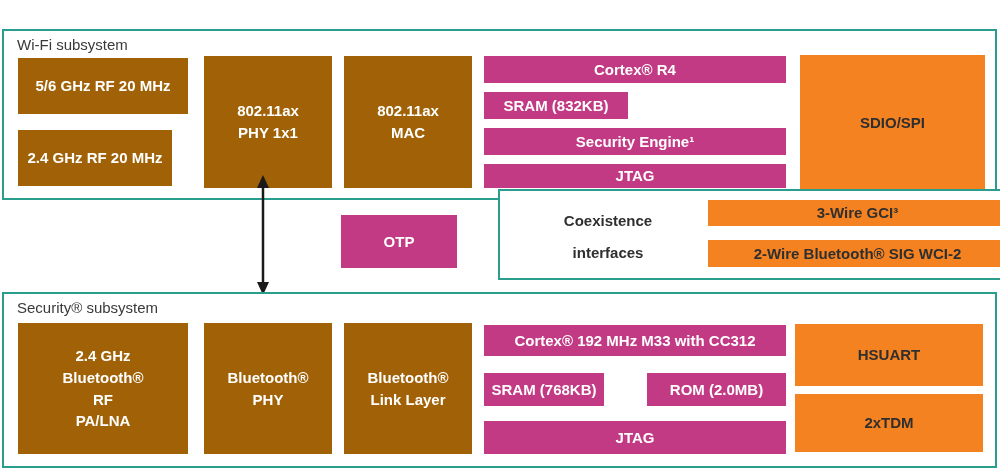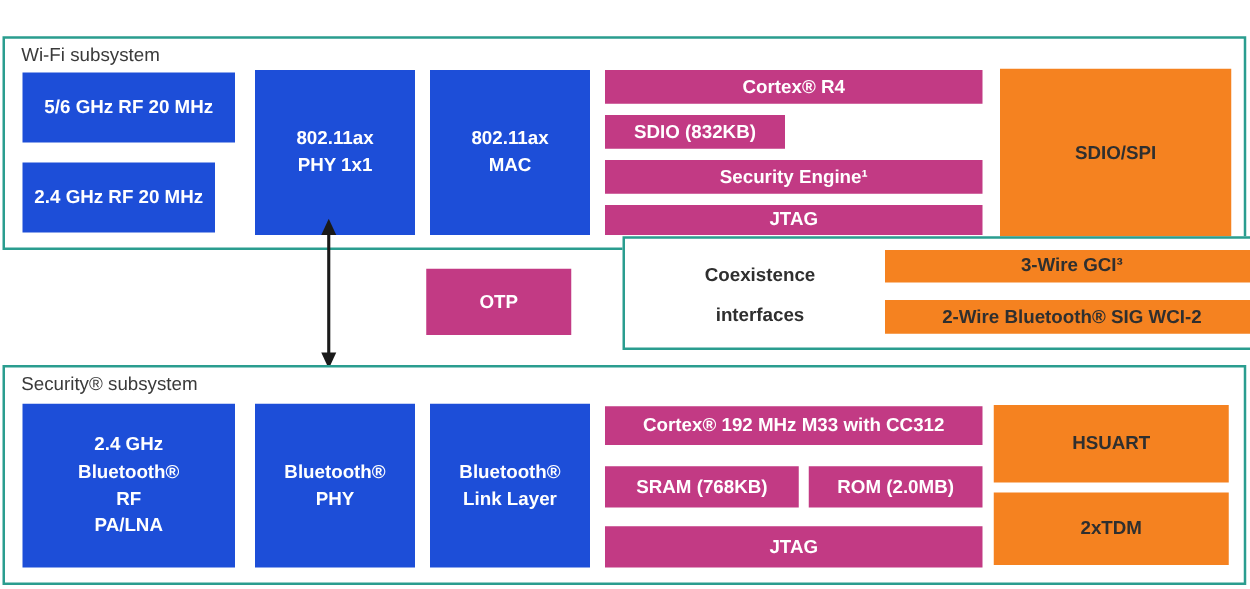--- a/index.html
+++ b/index.html
@@ -14,21 +14,21 @@
   #bt-section{left:2px;top:292px;width:995px;height:176px;}
   .section-label{
     position:absolute;left:13px;top:5px;font-size:15px;color:#3a3a3a;
     font-weight:400;white-space:pre-line;
   }
   .blk{
     position:absolute;display:flex;align-items:center;justify-content:center;
     text-align:center;font-size:15px;font-weight:600;color:#ffffff;
     white-space:pre-line;line-height:1.45;box-sizing:border-box;
   }
-  .teal{background:#1d4ed8;}
+  .teal{background:#a16207;}
   .magenta{background:#c23a84;}
   .orange{background:#f58220;color:#2f2f2f;}
   
   .b-rf56{left:14px;top:27px;width:170px;height:56px;}
   .b-rf24{left:14px;top:99px;width:154px;height:56px;}
   .b-phy{left:200px;top:25px;width:128px;height:132px;}
   .b-mac{left:340px;top:25px;width:128px;height:132px;}
   .b-cortexr4{left:480px;top:25px;width:302px;height:27px;}
   .b-sram832{left:480px;top:61px;width:144px;height:27px;}
   .b-rom16{left:643px;top:61px;width:139px;height:27px;}
@@ -43,41 +43,41 @@
     position:absolute;left:28px;top:14px;width:160px;text-align:center;
     font-size:15px;font-weight:600;color:#2f2f2f;white-space:pre-line;line-height:2.1;
   }
   .b-gci{left:208px;top:9px;width:299px;height:26px;}
   .b-wci{left:208px;top:49px;width:299px;height:27px;}
   
   .b-btrf{left:14px;top:29px;width:170px;height:131px;}
   .b-btphy{left:200px;top:29px;width:128px;height:131px;}
   .b-btll{left:340px;top:29px;width:128px;height:131px;}
   .b-cortexm33{left:480px;top:31px;width:302px;height:31px;text-align:right;}
-  .b-sram768{left:480px;top:79px;width:155px;height:33px;}
+  .b-sram768{left:480px;top:79px;width:120px;height:33px;}
   .b-rom20{left:643px;top:79px;width:139px;height:33px;}
   .b-jtag2{left:480px;top:127px;width:302px;height:33px;}
   .b-hsuart{left:791px;top:30px;width:188px;height:62px;}
   .b-tdm{left:791px;top:100px;width:188px;height:58px;}
 </style>
 </head>
 <body>
 
 <div id="canvas">
 
   <div class="section" id="wifi-section">
     <div class="section-label">Wi-Fi subsystem</div>
     <div class="blk teal b-rf56">5/6 GHz RF 20 MHz</div>
     <div class="blk teal b-rf24">2.4 GHz RF 20 MHz</div>
     <div class="blk teal b-phy">802.11ax
 PHY 1x1</div>
     <div class="blk teal b-mac">802.11ax
 MAC</div>
     <div class="blk magenta b-cortexr4">Cortex® R4</div>
-    <div class="blk magenta b-sram832">SDIO (832KB)</div>
+    <div class="blk magenta b-sram832">SRAM (832KB)</div>
     <div class="blk magenta b-seceng">Security Engine¹</div>
     <div class="blk magenta b-jtag1">JTAG</div>
     <div class="blk orange b-sdio">SDIO/SPI</div>
   </div>
 
   <svg id="arrow" width="18" height="120" viewBox="0 0 18 120">
     <line x1="9" y1="10" x2="9" y2="110" stroke="#1a1a1a" stroke-width="2.5"></line>
     <polygon points="9,0 3,13 15,13" fill="#1a1a1a"></polygon>
     <polygon points="9,120 3,107 15,107" fill="#1a1a1a"></polygon>
   </svg>

